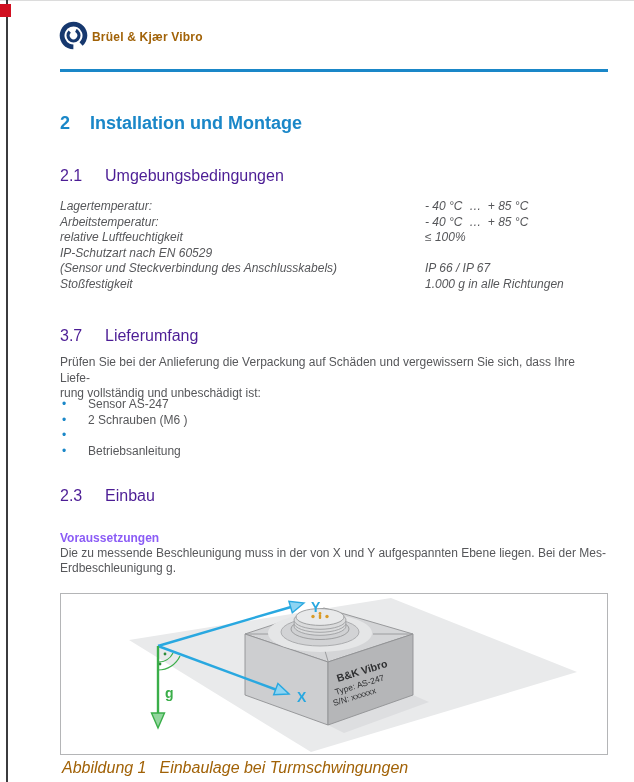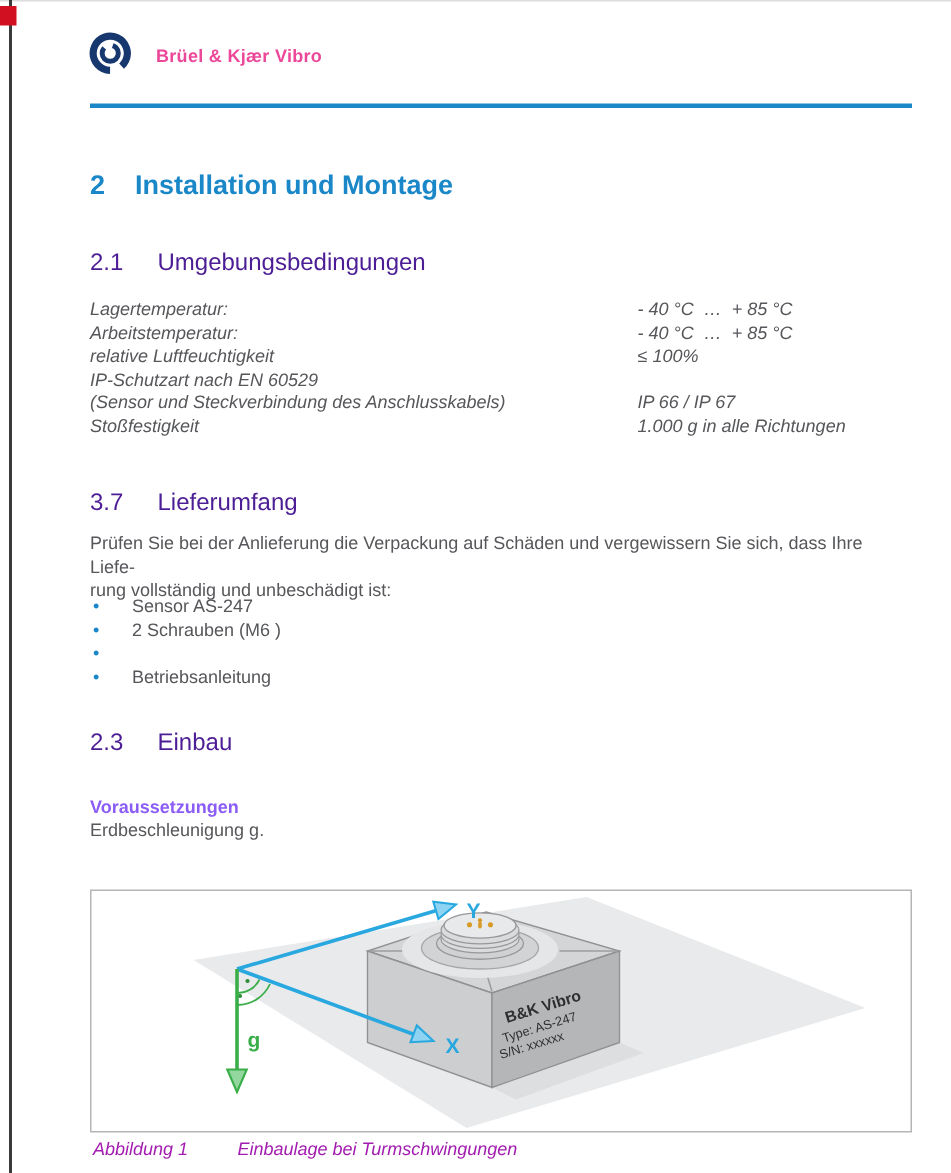--- a/index.html
+++ b/index.html
@@ -10,22 +10,22 @@
     font-family: "Liberation Sans", "DejaVu Sans", sans-serif;
     color: #56575a;
     overflow: hidden;
   }
   .top-edge { position: absolute; left: 0; top: 0; width: 634px; height: 1px; background: #dcdcdc; }
   .left-edge { position: absolute; left: 6px; top: 0; width: 2px; height: 782px; background: #3b3b3d; }
   .red-marker { position: absolute; left: 0; top: 4px; width: 11px; height: 13px; background: #d11021; z-index: 5; }
 
   
   .logo { position: absolute; left: 59px; top: 21px; width: 29px; height: 29px; }
-  .brand { position: absolute; left: 104px; top: 30px; font-size: 12px; font-weight: bold;
-           color: #ec4899; letter-spacing: 0.2px; }
+  .brand { position: absolute; left: 92px; top: 30px; font-size: 12px; font-weight: bold;
+           color: #a16207; letter-spacing: 0.2px; }
   .header-rule { position: absolute; left: 60px; top: 69px; width: 548px; height: 3px; background: #1a87c8; }
 
   
   .h1 { position: absolute; left: 60px; top: 113px; width: 548px; display: flex;
         font-size: 18px; font-weight: bold; color: #1a87c8; }
   .h1 .num { width: 30px; }
   .h2 { position: absolute; left: 60px; width: 548px; display: flex;
         font-size: 16px; font-weight: normal; color: #4c1d95; }
   .h2 .num { width: 45px; }
   .h2-21 { top: 167px; }
@@ -44,22 +44,22 @@
   .bullets { position: absolute; left: 60px; top: 397px; width: 548px; list-style: none; }
   .bullets li { position: relative; padding-left: 28px; height: 15.5px; }
   .bullets li .dot { position: absolute; left: 2px; top: 0; color: #1a87c8; font-size: 12px; }
 
   .vorauss-head { position: absolute; left: 60px; top: 531px; font-size: 12px; font-weight: bold; color: #8b5cf6; }
   .para-23 { position: absolute; left: 60px; top: 546px; width: 548px; line-height: 14.8px; }
 
   
   .figure-frame { position: absolute; left: 60px; top: 593px; width: 548px; height: 162px;
                   border: 1px solid #b4b5b7; background: #ffffff; overflow: hidden; }
-  .caption { position: absolute; left: 62px; top: 759px; font-size: 12px; font-style: italic;
-             color: #a21caf; }
+  .caption { position: absolute; left: 62px; top: 759px; font-size: 16px; font-style: italic;
+             color: #a16207; }
   .caption .cap-label { display: inline-block; width: 93px; }
 </style>
 </head>
 <body>
 
 <div class="top-edge"></div>
 <div class="left-edge"></div>
 <div class="red-marker"></div>
 
 <div class="logo">
@@ -137,20 +137,21 @@
 </ul>
 
 <div class="h2 h2-23">
   <span class="num">2.3</span>
   <span>Einbau</span>
 </div>
 
 <div class="vorauss-head">Voraussetzungen</div>
 
 <div class="para-23 body-txt">
+  <div>Die zu messende Beschleunigung muss in der von X und Y aufgespannten Ebene liegen. Bei der Mes-</div>
   <div>Erdbeschleunigung g.</div>
 </div>
 
 <div class="figure-frame">
   <svg viewBox="0 0 546 160" width="546" height="160">
 
     <polygon points="68,46 330,4 516,78 250,158" fill="#e9eaeb"></polygon>
 
     <polygon points="267,131 352,101 368,108 283,139" fill="#dddee0"></polygon>
 

